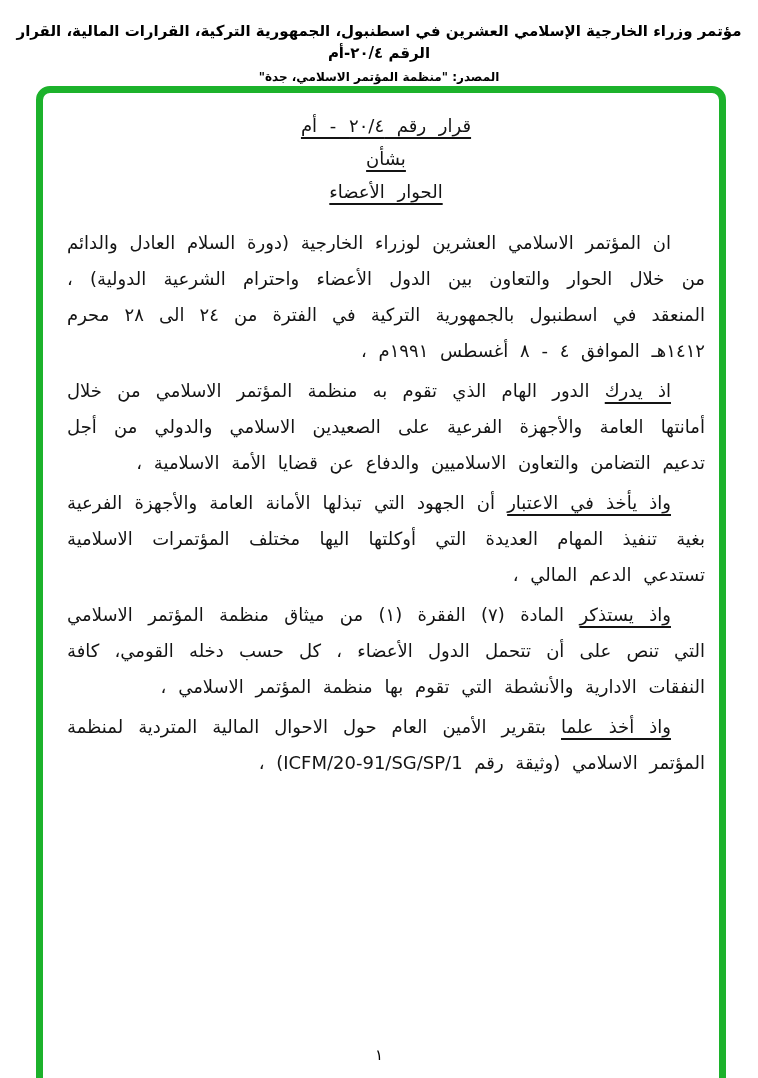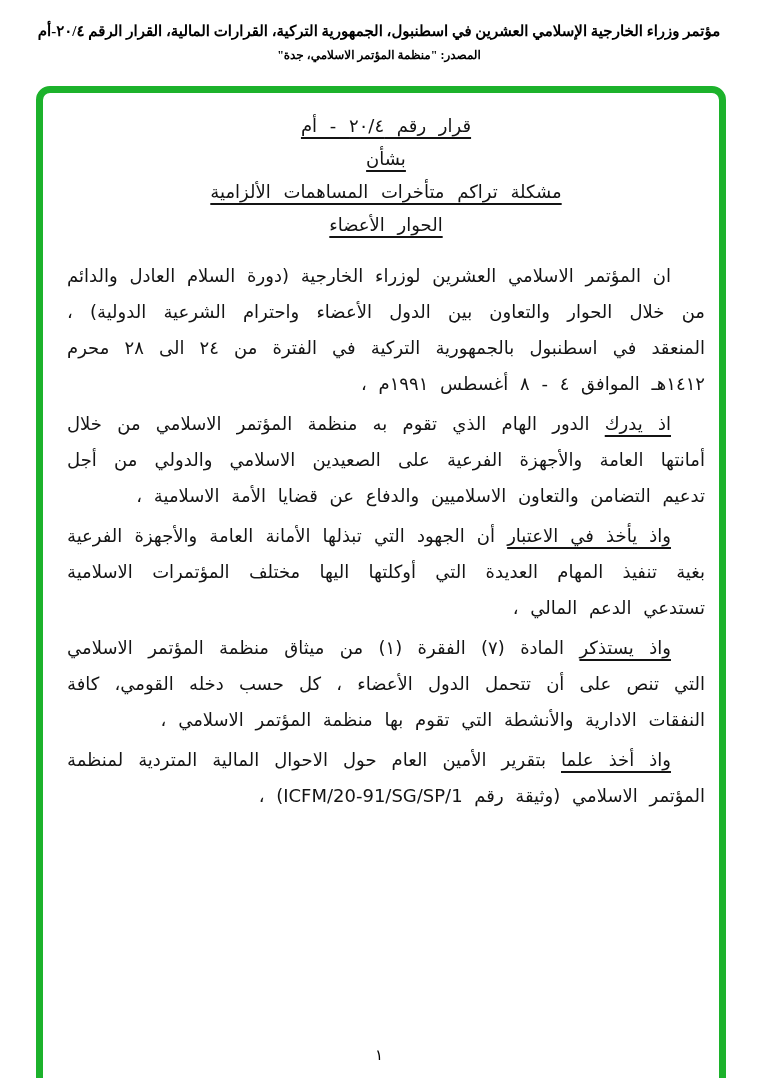--- a/index.html
+++ b/index.html
@@ -1,21 +1,21 @@
 <!DOCTYPE html>
 <html lang="ar"><head>
 <meta charset="utf-8">
 <style>
   html,body{margin:0;padding:0;}
   body{
     width:758px;height:1078px;background:#ffffff;position:relative;
     font-family:"DejaVu Sans",sans-serif;color:#141414;overflow:hidden;
   }
   .header{
-    direction:rtl;text-align:center;margin-top:20px;color:#000;font-weight:bold;font-family:Liberation Serif, serif;
+    direction:rtl;text-align:center;margin-top:20px;color:#000;font-weight:bold;
   }
   .header-line1{font-size:15px;line-height:22px;}
   .header-line2{font-size:12px;line-height:18px;margin-top:4px;}
   .doc-box{
     position:absolute;left:36px;top:86px;width:690px;height:1064px;
     box-sizing:border-box;border:7px solid #1cb22b;border-radius:14px;
     background:#fff;padding:14px 14px 0 24px;overflow:hidden;
   }
   .doc{direction:rtl;}
   .title-block{margin-top:2px;}
@@ -43,21 +43,20 @@
   <div class="header-line1">مؤتمر وزراء الخارجية الإسلامي العشرين في اسطنبول، الجمهورية التركية، القرارات المالية، القرار الرقم ٢٠/٤-أم</div>
   <div class="header-line2">المصدر:  "منظمة المؤتمر الاسلامي، جدة"</div>
 </div>
 
 <div class="doc-box">
   <div class="doc">
 
     <div class="title-block">
       <div class="title-line">قرار رقم ٢٠/٤ - أم</div>
       <div class="title-line">بشأن</div>
-      <div class="title-line">مشكلة تراكم متأخرات المساهمات الألزامية</div>
       <div class="title-line">الحوار الأعضاء</div>
     </div>
 
     <div class="body-text">
       <p class="para"><u class="lead"></u><span>ان المؤتمر الاسلامي العشرين لوزراء الخارجية (دورة السلام العادل والدائم من خلال الحوار والتعاون بين الدول الأعضاء واحترام الشرعية الدولية) ، المنعقد في اسطنبول بالجمهورية التركية في الفترة من ٢٤ الى ٢٨ محرم ١٤١٢هـ الموافق ٤ - ٨ أغسطس ١٩٩١م ،</span></p>
       <p class="para"><u class="lead">اذ يدرك</u> <span>الدور الهام الذي تقوم به منظمة المؤتمر الاسلامي من خلال أمانتها العامة والأجهزة الفرعية على الصعيدين الاسلامي والدولي من أجل تدعيم التضامن والتعاون الاسلاميين والدفاع عن قضايا الأمة الاسلامية ،</span></p>
       <p class="para"><u class="lead">واذ يأخذ في الاعتبار</u> <span>أن الجهود التي تبذلها الأمانة العامة والأجهزة الفرعية بغية تنفيذ المهام العديدة التي أوكلتها اليها مختلف المؤتمرات الاسلامية تستدعي الدعم المالي ،</span></p>
       <p class="para"><u class="lead">واذ يستذكر</u> <span>المادة (٧) الفقرة (١) من ميثاق منظمة المؤتمر الاسلامي التي تنص على أن تتحمل الدول الأعضاء ، كل حسب دخله القومي، كافة النفقات الادارية والأنشطة التي تقوم بها منظمة المؤتمر الاسلامي ،</span></p>
       <p class="para"><u class="lead">واذ أخذ علما</u> <span>بتقرير الأمين العام حول الاحوال المالية المتردية لمنظمة المؤتمر الاسلامي (وثيقة رقم ICFM/20-91/SG/SP/1) ،</span></p>
     </div>

